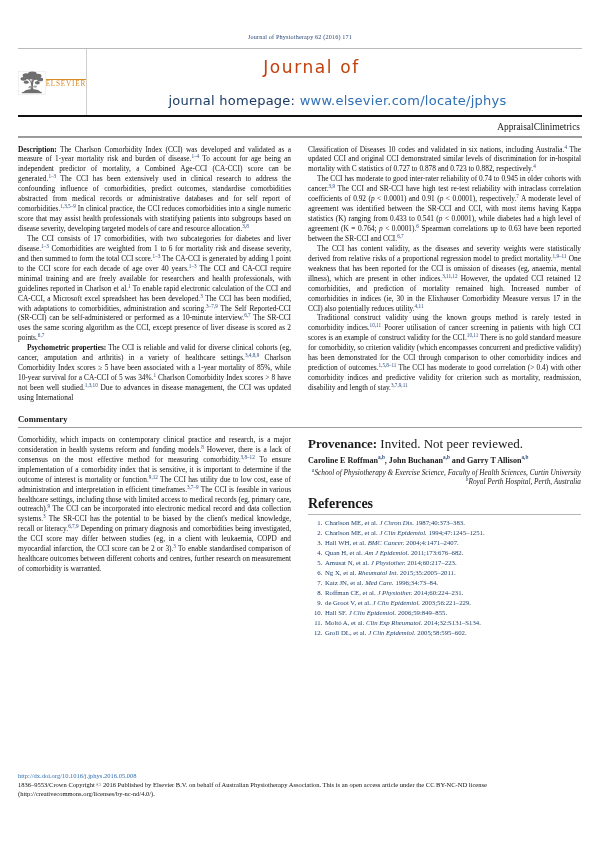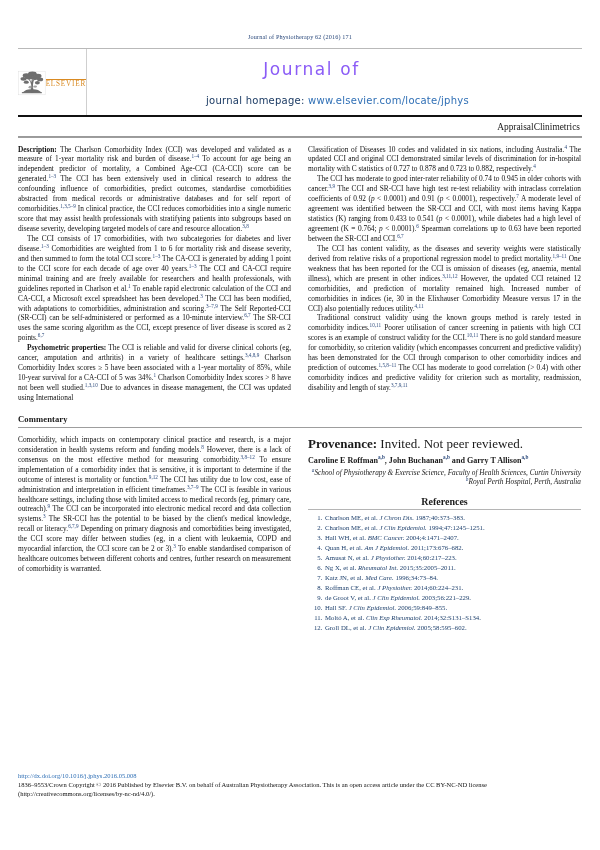--- a/index.html
+++ b/index.html
@@ -72,39 +72,39 @@
     display: flex;
     flex-direction: column;
     align-items: center;
     justify-content: center;
     padding-left: 6px;
     padding-top: 2px;
   }
   .jtitle-1 {
     font-family: "DejaVu Sans", sans-serif;
     font-size: 17px;
-    color: #8b5cf6;
+    color: #c2410c;
     letter-spacing: 1.6px;
     line-height: 1;
     margin-right: 52px;
     font-weight: 400;
   }
   .jtitle-2 {
     font-family: "DejaVu Sans", sans-serif;
     font-size: 21px;
     font-weight: bold;
     color: #1b3a63;
     letter-spacing: .3px;
     line-height: 1.05;
     margin-top: 1px;
     margin-left: 18px;
   }
   .jhome {
     font-family: "DejaVu Sans", sans-serif;
-    font-size: 10px;
+    font-size: 13px;
     color: #1b3a63;
     letter-spacing: .25px;
     margin-top: 17px;
   }
   .jhome .url { color: #2f6fb5; }
 
   
   .secbar {
     display: flex;
     justify-content: flex-end;
@@ -185,23 +185,22 @@
   .affil {
     font-size: 7.3px;
     font-style: italic;
     line-height: 1.3;
     text-align: right;
     margin: 0;
   }
   .refs-head {
     font-family: "Liberation Serif", serif;
     font-weight: bold;
-    font-size: 10px;
+    font-size: 14px;
     margin: 9px 0 2.5px 0;
-    text-align: center;
   }
   ol.refs {
     margin: 0;
     padding-left: 16px;
     font-size: 6.75px;
     line-height: 1.47;
     color: #1d3f6b;
     font-family: "Liberation Serif", serif;
   }
   ol.refs li { padding-left: 1px; }

